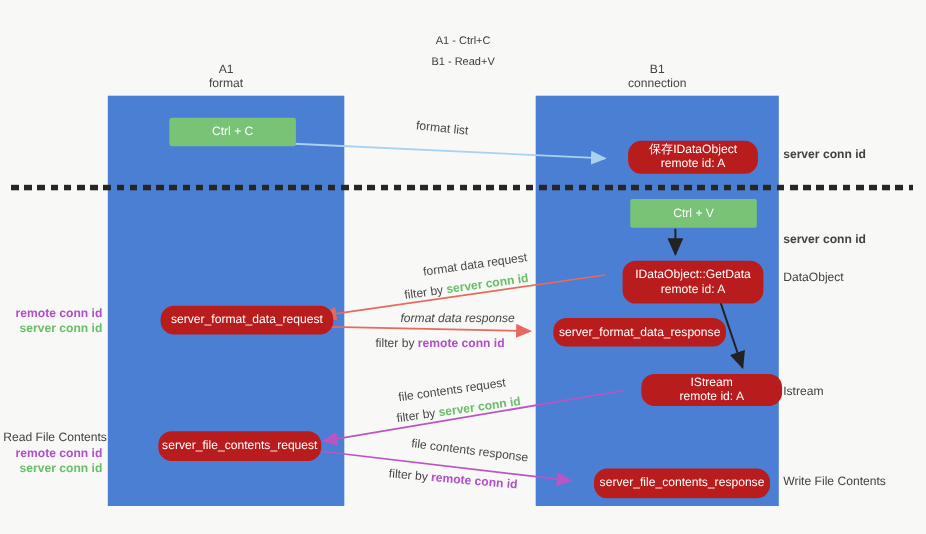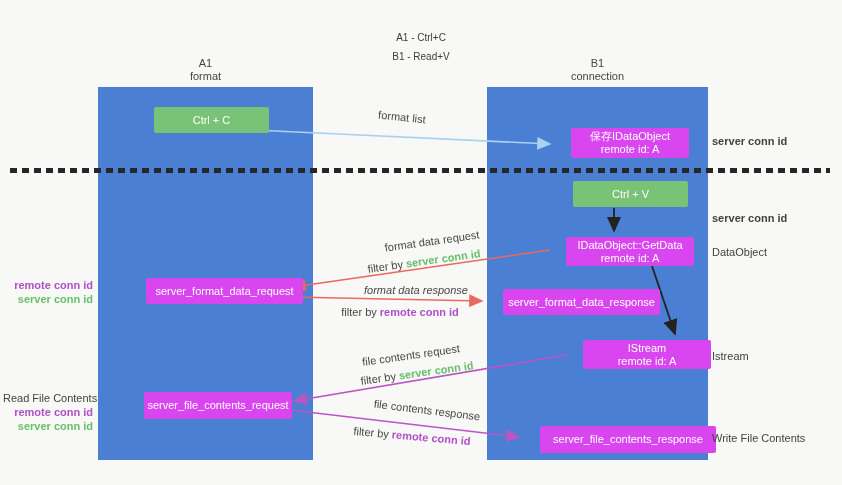--- a/index.html
+++ b/index.html
@@ -12,21 +12,21 @@
   .lane{position:absolute;background:#4b7fd3;top:87px;height:373px;}
   .lane-a1{left:98px;width:215px;}
   .lane-b1{left:487px;width:221px;}
 
   .dotted{position:absolute;left:10px;top:168px;width:820px;height:5px;
           background:repeating-linear-gradient(90deg,#262626 0 7px,transparent 7px 12px);}
 
   .node{position:absolute;display:flex;flex-direction:column;align-items:center;justify-content:center;
         color:#fff;font-size:11px;line-height:13px;text-align:center;border-radius:2px;white-space:nowrap;margin-left:16px;}
   .green{background:#79c377;}
-  .orange{background:#d946ef;}
+  .orange{background:#b91c1c;border-radius:12px;}
 
   .elabel{position:absolute;font-size:11px;color:#474747;white-space:nowrap;
           transform:translate(-50%,-50%);}
   .b-green{color:#68bf6a;font-weight:bold;}
   .b-purple{color:#b050c8;font-weight:bold;}
 
   .side{position:absolute;font-size:11px;line-height:14px;white-space:nowrap;color:#424242;}
   .side-right-align{text-align:right;}
 
   svg.arrows{position:absolute;left:0;top:0;}
@@ -85,21 +85,21 @@
 
   <div class="node orange" style="left:555px;top:128px;width:118px;height:30px;">
     <div>保存IDataObject</div>
     <div>remote id: A</div>
   </div>
 
   <div class="node green" style="left:557px;top:181px;width:115px;height:26px;">
     <div>Ctrl + V</div>
   </div>
 
-  <div class="node orange" style="left:550px;top:237px;width:128px;height:29px;">
+  <div class="node orange" style="left:550px;top:237px;width:128px;height:39px;">
     <div>IDataObject::GetData</div>
     <div>remote id: A</div>
   </div>
 
   <div class="node orange" style="left:130px;top:278px;width:157px;height:26px;">
     <div>server_format_data_request</div>
   </div>
 
   <div class="node orange" style="left:487px;top:289px;width:157px;height:26px;">
     <div>server_format_data_response</div>
@@ -107,21 +107,21 @@
 
   <div class="node orange" style="left:567px;top:340px;width:128px;height:29px;">
     <div>IStream</div>
     <div>remote id: A</div>
   </div>
 
   <div class="node orange" style="left:128px;top:392px;width:148px;height:27px;">
     <div>server_file_contents_request</div>
   </div>
 
-  <div class="node orange" style="left:524px;top:426px;width:176px;height:27px;">
+  <div class="node orange" style="left:524px;top:426px;width:160px;height:27px;">
     <div>server_file_contents_response</div>
   </div>
 
   <span class="elabel" style="left:402px;top:117px;transform:translate(-50%,-50%) rotate(6deg);">format list</span>
 
   <span class="elabel" style="left:432px;top:241px;transform:translate(-50%,-50%) rotate(-8deg);">format data request</span>
 
   <span class="elabel" style="left:424px;top:261px;transform:translate(-50%,-50%) rotate(-8deg);"><span>filter by</span> <span class="b-green">server conn id</span></span>
 
   <span class="elabel" style="left:416px;top:290px;font-style:italic;">format data response</span>

